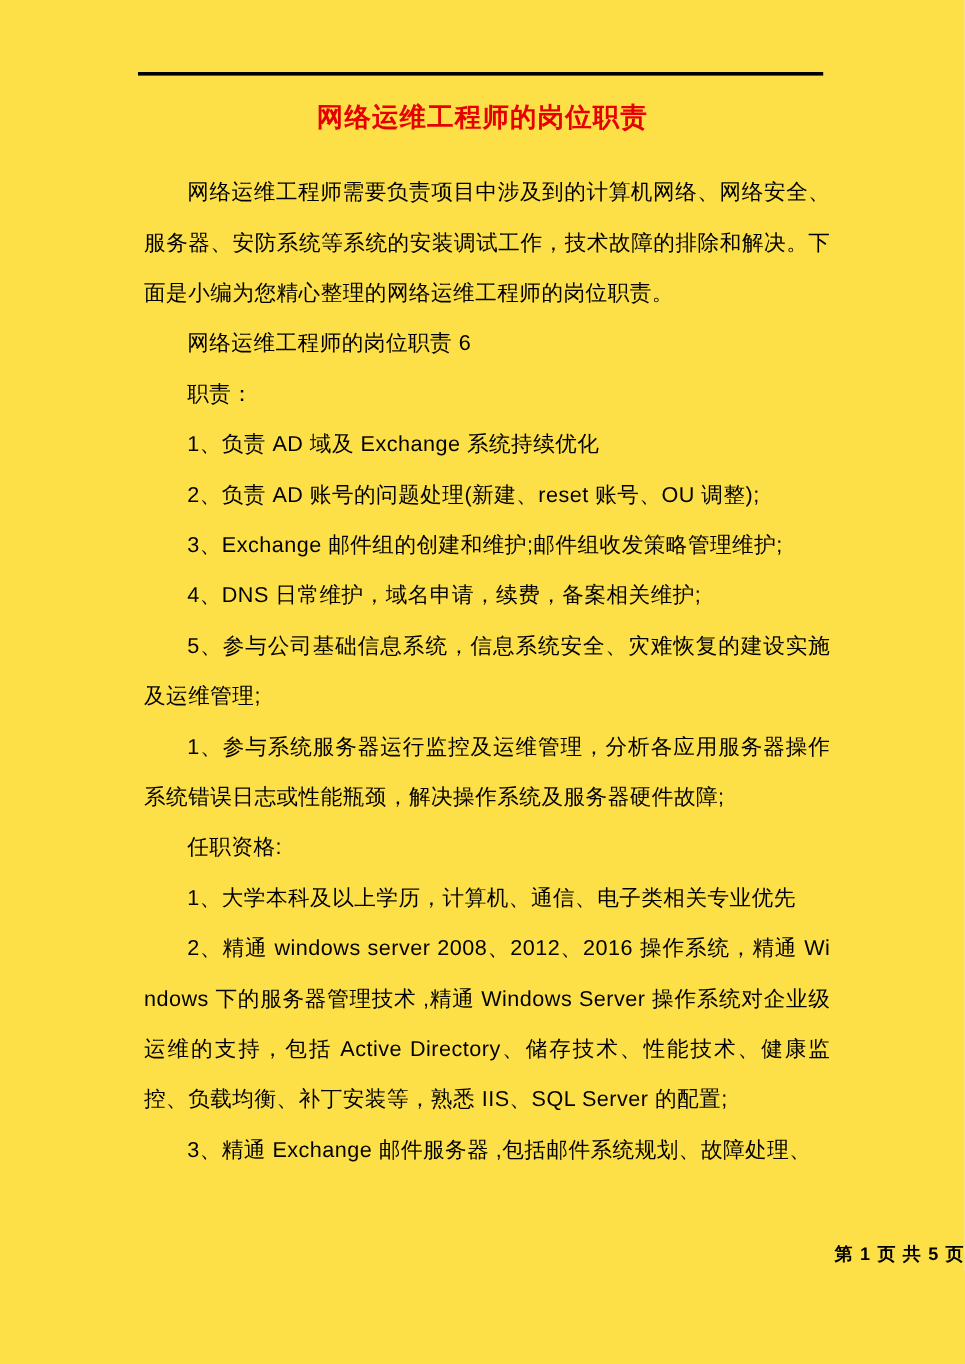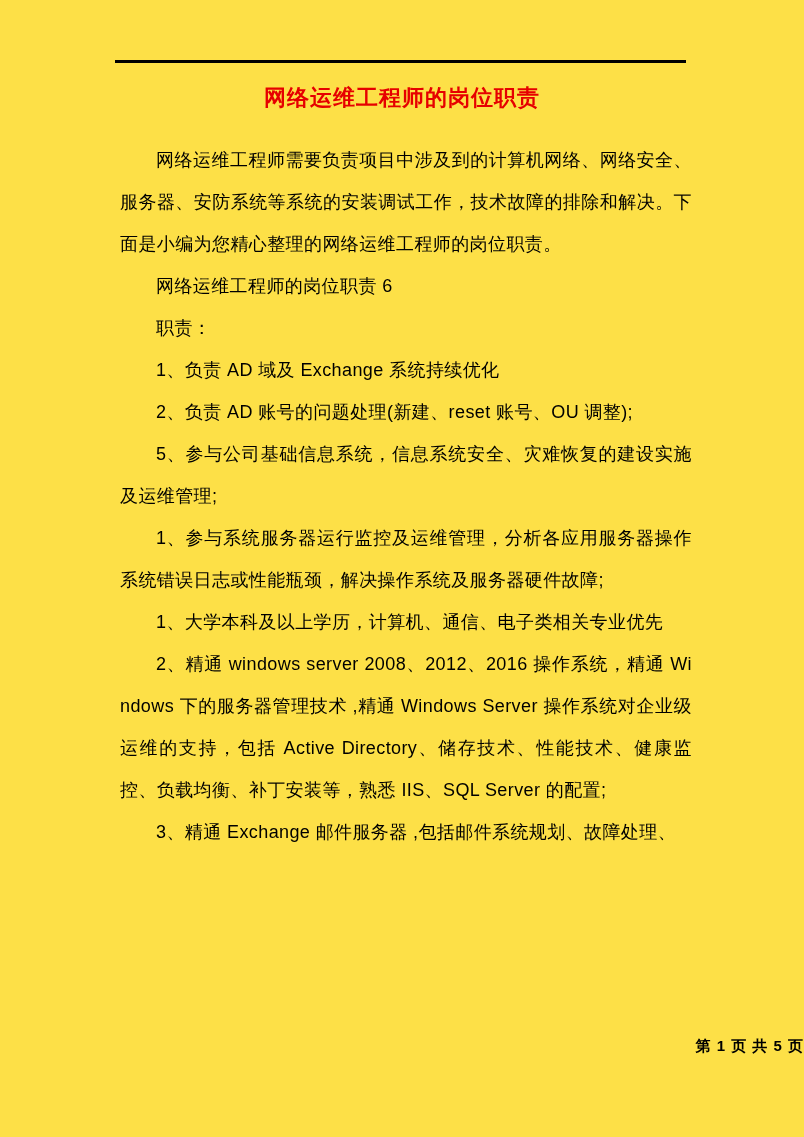--- a/index.html
+++ b/index.html
@@ -67,22 +67,25 @@
   <div class="header-rule"></div>
 
   <div class="doc-title" style="color: rgb(230, 0, 0);">网络运维工程师的岗位职责</div>
 
   <div class="content">
     <p>网络运维工程师需要负责项目中涉及到的计算机网络、网络安全、服务器、安防系统等系统的安装调试工作，技术故障的排除和解决。下面是小编为您精心整理的网络运维工程师的岗位职责。</p>
     <p>网络运维工程师的岗位职责 6</p>
     <p>职责：</p>
     <p>1、负责 AD 域及 Exchange 系统持续优化</p>
     <p>2、负责 AD 账号的问题处理(新建、reset 账号、OU 调整);</p>
+    <p>3、Exchange 邮件组的创建和维护;邮件组收发策略管理维护;</p>
+    <p>4、DNS 日常维护，域名申请，续费，备案相关维护;</p>
     <p>5、参与公司基础信息系统，信息系统安全、灾难恢复的建设实施及运维管理;</p>
     <p>1、参与系统服务器运行监控及运维管理，分析各应用服务器操作系统错误日志或性能瓶颈，解决操作系统及服务器硬件故障;</p>
+    <p>任职资格:</p>
     <p>1、大学本科及以上学历，计算机、通信、电子类相关专业优先</p>
     <p>2、精通 windows server 2008、2012、2016 操作系统，精通 Windows 下的服务器管理技术 ,精通 Windows Server 操作系统对企业级运维的支持，包括 Active Directory、储存技术、性能技术、健康监控、负载均衡、补丁安装等，熟悉 IIS、SQL Server 的配置;</p>
     <p>3、精通 Exchange 邮件服务器 ,包括邮件系统规划、故障处理、</p>
   </div>
 
   <div class="page-footer">第 1 页 共 5 页</div>
 
 </div>
 
 </body></html>

